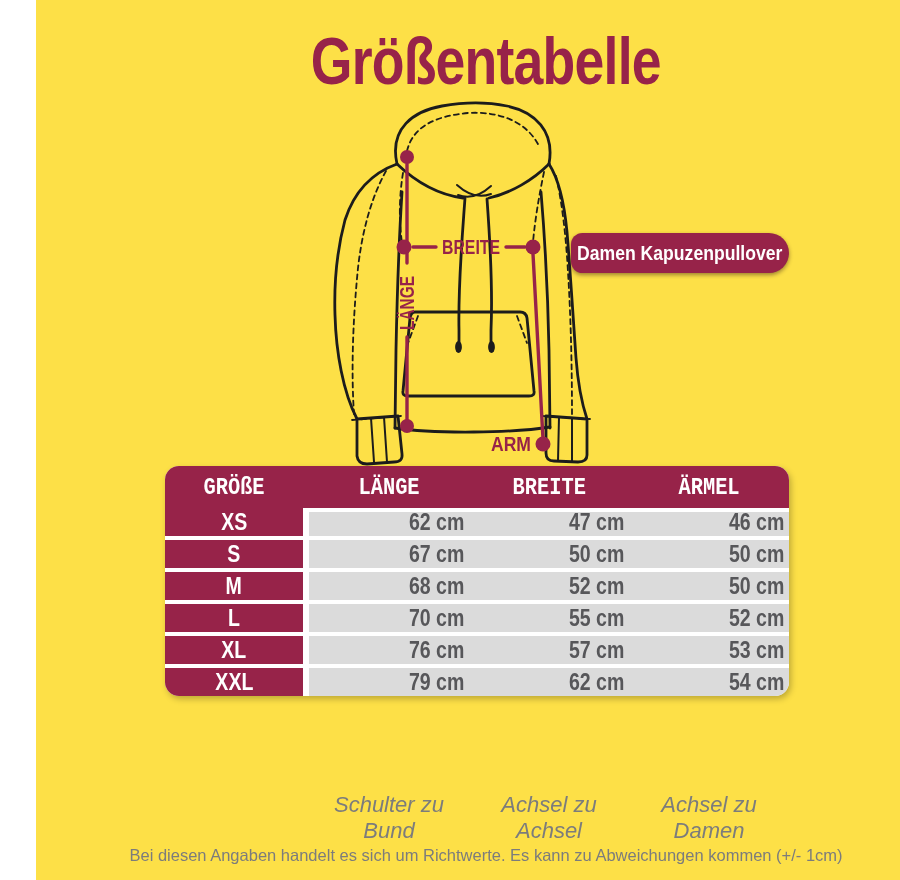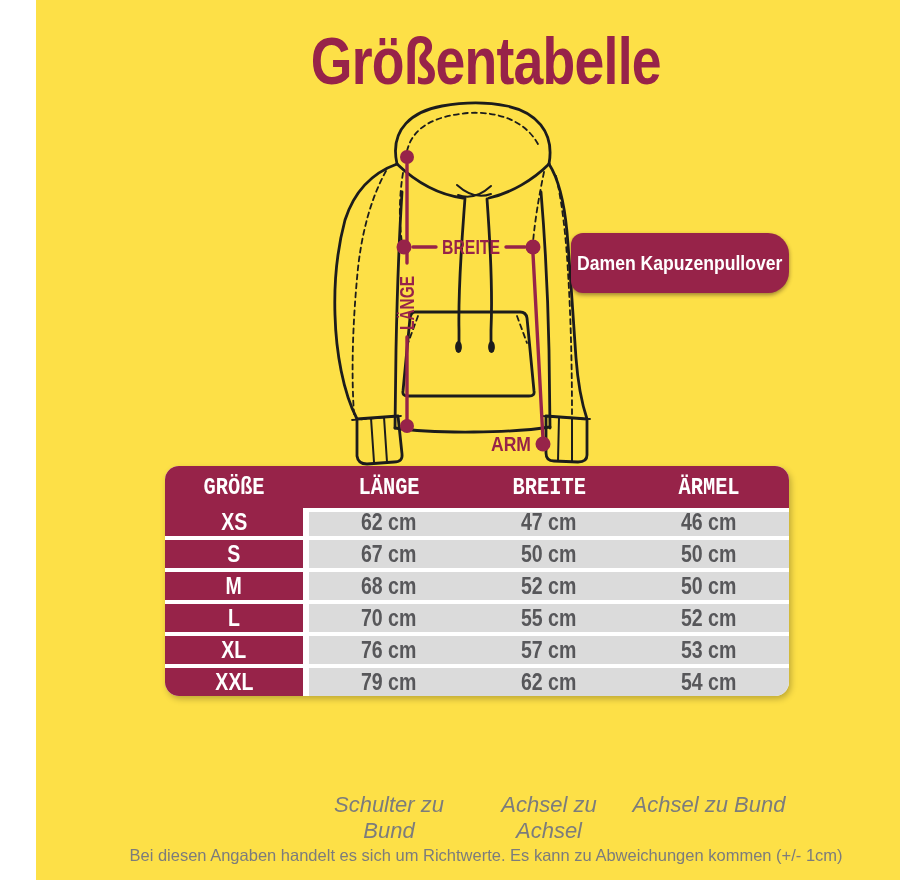--- a/index.html
+++ b/index.html
@@ -13,39 +13,39 @@
 
   svg text{font-family:"Liberation Sans","DejaVu Sans",sans-serif;}
   .ln{stroke:#1c1c1c;stroke-width:2.8;fill:none;stroke-linecap:round;stroke-linejoin:round;}
   .lnt{stroke:#1c1c1c;stroke-width:2;fill:none;stroke-linecap:round;}
   .dsh{stroke:#1c1c1c;stroke-width:1.8;fill:none;stroke-dasharray:5 4;stroke-linecap:round;}
   .m-line{stroke:var(--accent,#972349);stroke-width:3.4;fill:none;stroke-linecap:round;}
   .m-fill{fill:var(--accent,#972349);stroke:none;}
   .m-text{fill:var(--accent,#972349);font-weight:bold;font-size:21px;}
   .k-fill{fill:#1c1c1c;stroke:none;}
 
-  .badge{position:absolute;left:535px;top:233px;width:218px;height:60px;
+  .badge{position:absolute;left:535px;top:233px;width:218px;height:40px;
          background:var(--accent,#972349);border-radius:12px 21px 21px 12px;
          display:flex;align-items:center;justify-content:center;color:#fff;
          box-shadow:0 2px 4px rgba(40,10,20,.45);}
   .badge-text{font-size:20px;font-weight:bold;transform:scaleX(0.88);white-space:nowrap;}
 
   .table{position:absolute;left:129px;top:466px;width:624px;border-radius:14px;overflow:hidden;
          background:#fff;box-shadow:2px 3px 6px rgba(0,0,0,.25);}
   .thead{display:flex;height:42px;background:var(--accent,#972349);color:#fff;}
   .th{display:flex;align-items:center;justify-content:center;font-weight:bold;font-size:24px;font-family:Liberation Mono, monospace;}
   .th.c0{width:138px;}.th.sp{width:6px;}.th.cv{width:160px;}
   .trow{display:flex;height:28px;margin-top:4px;}
   .trow.first{margin-top:0;}
   .td.size{width:138px;background:var(--accent,#972349);color:#fff;display:flex;
            align-items:center;justify-content:center;font-weight:bold;font-size:23px;}
   .spacer{width:6px;background:#fff;}
   .cells{display:flex;flex:1;background:var(--row-bg,#dbdbdb);}
   .trow.first .cells{box-shadow:inset 0 4px 0 #fff;}
-  .td.val{width:160px;display:flex;align-items:center;justify-content:center;
+  .td.val{width:160px;display:flex;align-items:center;justify-content:flex-end;
           font-weight:bold;font-size:23px;color:var(--value-text,#57575a);}
 
   .footnotes{position:absolute;left:129px;top:792px;width:624px;display:flex;
              color:var(--muted-text,#7c7c7c);font-size:22px;font-style:italic;}
   .fn-sp{width:144px;}
   .fn{width:160px;text-align:center;}
   .disclaimer{position:absolute;left:0;top:846px;width:900px;margin:0;text-align:center;
               color:var(--muted-text,#7c7c7c);font-size:16.5px;}
 </style>
 </head>
@@ -224,18 +224,18 @@
             <span class="cond">54 cm</span>
           </div>
       </div>
     </div>
   </div>
 
   <div class="footnotes">
     <div class="fn-sp"></div>
     <div class="fn">Schulter zu Bund</div>
     <div class="fn">Achsel zu Achsel</div>
-    <div class="fn">Achsel zu Bund</div>
+    <div class="fn">Achsel zu Damen</div>
   </div>
 
   <p class="disclaimer">Bei diesen Angaben handelt es sich um Richtwerte. Es kann zu Abweichungen kommen (+/- 1cm)</p>
 
 </div>
 
 </body></html>

